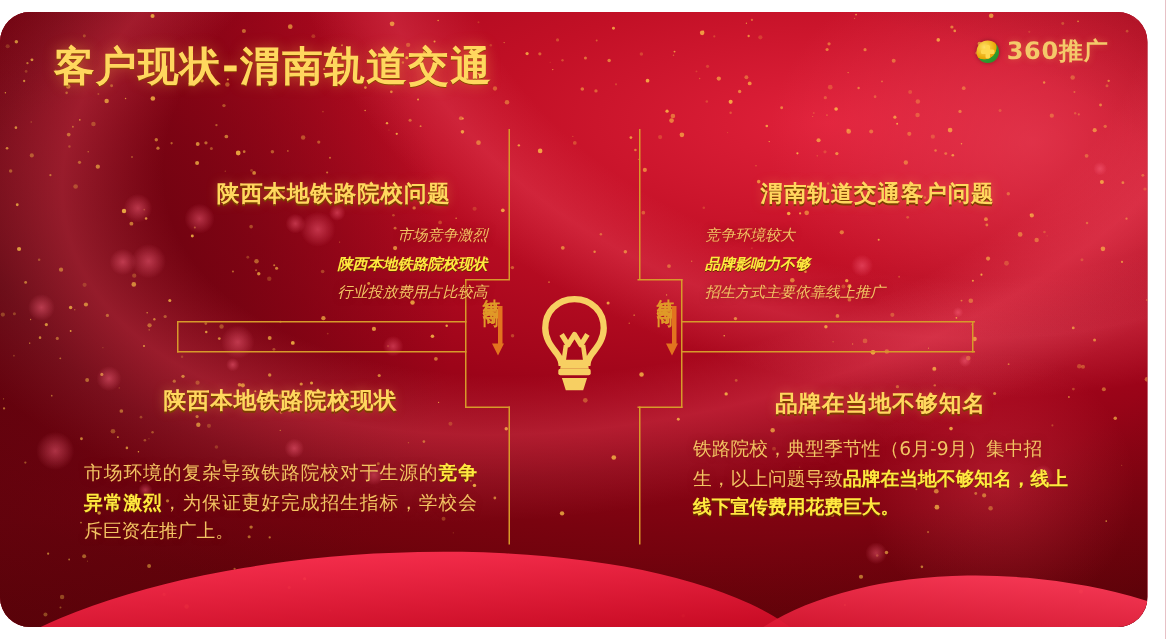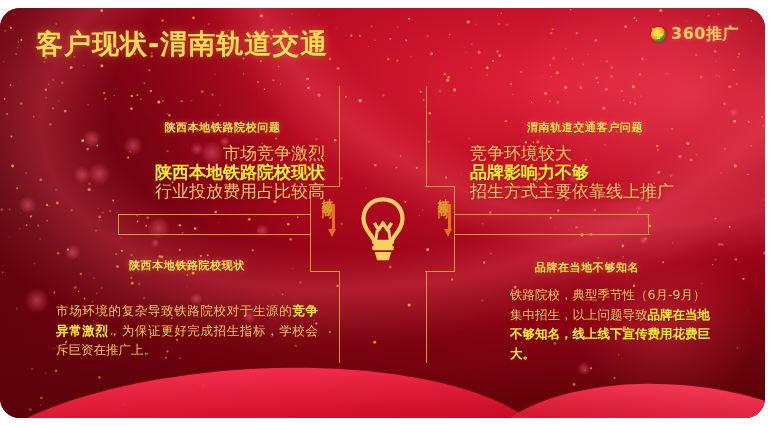--- a/index.html
+++ b/index.html
@@ -77,40 +77,40 @@
     color:#e09a28;letter-spacing:2.5px;line-height:1;}
   .flow .arw{margin:4px auto 0;width:3px;height:26px;background:#e2741f;position:relative;}
   .flow .arw:after{content:"";position:absolute;left:-3.2px;bottom:-7px;
     border-left:4.7px solid transparent;border-right:4.7px solid transparent;
     border-top:8px solid #e2741f;}
   #flowL{left:321px;}
   #flowR{left:437px;}
 
   
   .quad{position:absolute;}
-  .qh{font-size:11px;font-weight:bold;color:#ffd75e;letter-spacing:.6px;
+  .qh{font-size:15px;font-weight:bold;color:#ffd75e;letter-spacing:.6px;
     white-space:nowrap;text-shadow:0 1px 0 #7d3f00,0 0 7px rgba(255,195,80,.35);}
-  .bul{font-size:17px;color:#f3c463;line-height:19px;white-space:nowrap;
-    text-shadow:0 0 4px rgba(120,20,10,.6);}
+  .bul{font-size:10px;color:#f3c463;line-height:19px;white-space:nowrap;
+    text-shadow:0 0 4px rgba(120,20,10,.6);font-style:italic;}
   .bul.hi{font-weight:bold;color:#ffe93f;text-shadow:0 1px 0 #6a2a00;}
   .para{font-size:12.5px;color:#f3c463;line-height:19.5px;
     text-shadow:0 0 4px rgba(120,20,10,.6);}
   .para b{color:#ffe93f;font-weight:bold;text-shadow:0 1px 0 #6a2a00;}
 
   #q1{left:118px;top:112px;width:215px;text-align:right;}
   #q1 .qh{text-align:center;margin-right:6px;}
   #q1 .bul{padding-right:8px;}
   #q2{left:470px;top:112px;width:230px;text-align:left;}
   #q2 .qh{text-align:center;}
   #q3{left:56px;top:250px;width:262px;}
   #q3 .qh{text-align:center;font-family:Liberation Mono, monospace;}
   #q3 .para{margin-top:28px;text-align:justify;}
   #q4{left:462px;top:252px;width:250px;}
   #q4 .qh{text-align:center;}
-  #q4 .para{margin-top:10px;margin-left:48px;}
+  #q4 .para{margin-top:10px;}
 </style>
 </head>
 <body>
 
 <div id="slide">
 
   <div class="bg-base"></div>
   <div class="bg-deepleft"></div>
   <div class="bg-swoosh1"></div>
   <div class="bg-swoosh2"></div>

